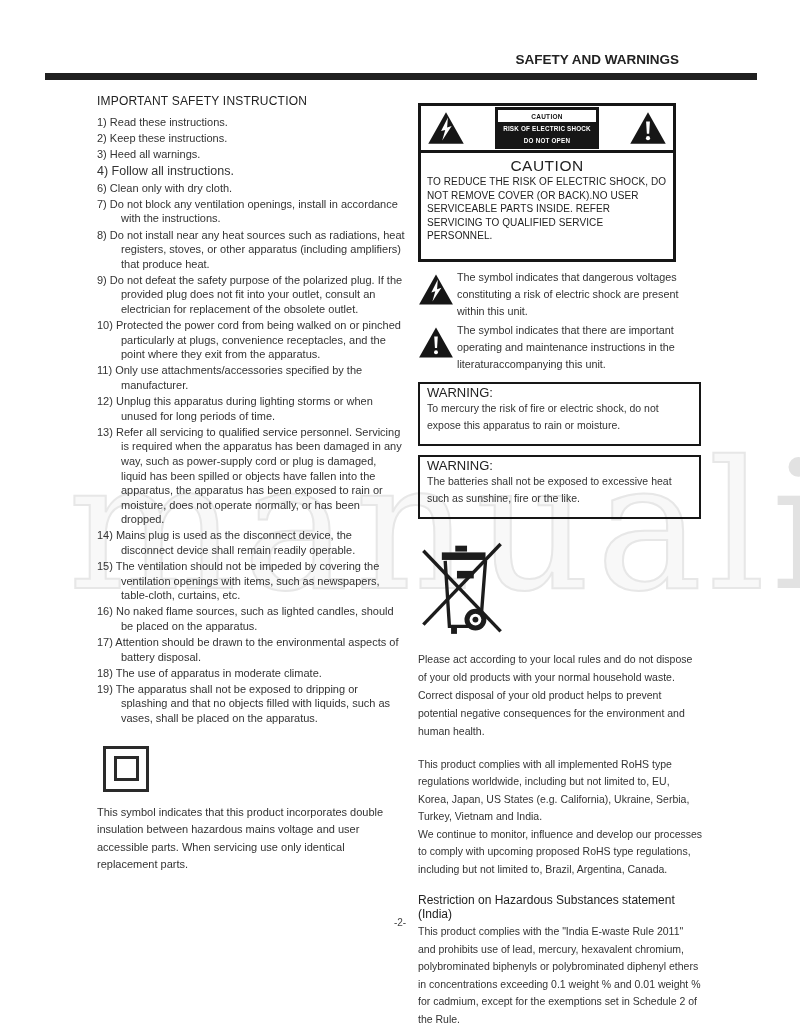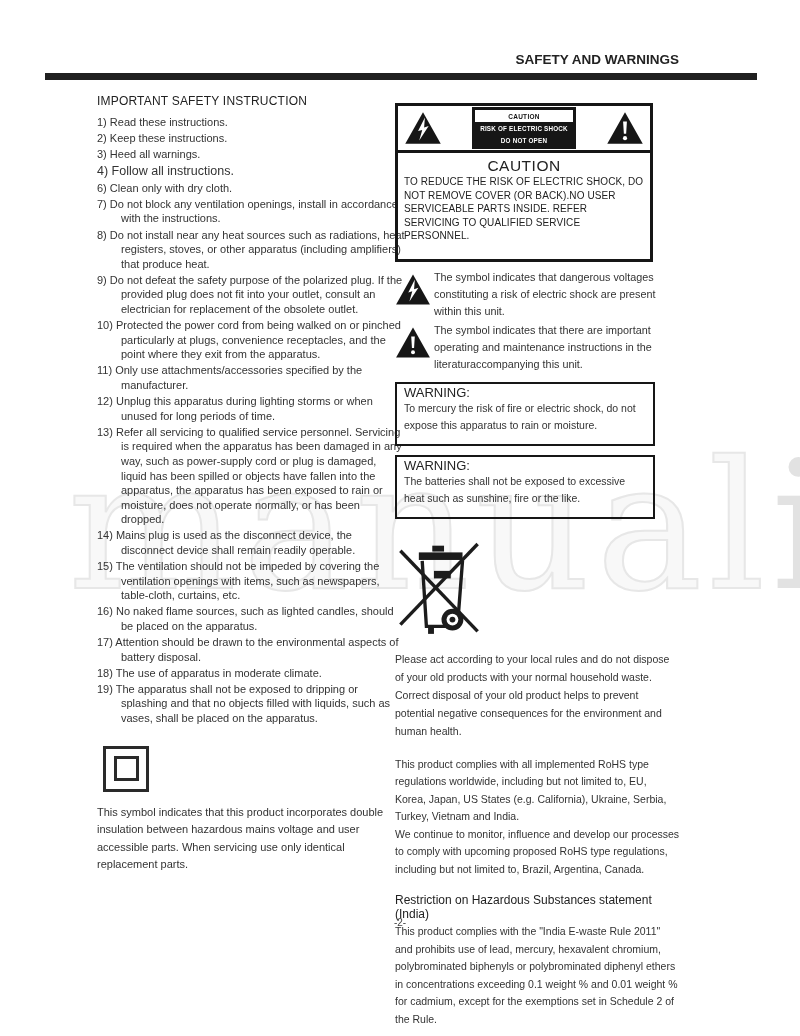--- a/index.html
+++ b/index.html
@@ -34,21 +34,21 @@
     padding-left:24px; text-indent:-24px; margin-bottom:1.5px;
   }
   .instructions li.em { font-size:12.5px; line-height:16px; }
   .di-symbol {
     margin:20px 0 12px 6px; width:46px; height:46px; border:3px solid #2a2a2a;
     display:flex; align-items:center; justify-content:center; background:#fff;
   }
   .di-inner { width:25px; height:25px; border:3px solid #2a2a2a; }
   .di-text { font-size:11px; line-height:17.5px; color:#333; width:300px; }
   
-  .right-col { position:absolute; left:395px; top:103px; width:285px; z-index:1; }
+  .right-col { position:absolute; left:418px; top:103px; width:285px; z-index:1; }
   .caution-box { width:258px; border:3px solid #161616; background:transparent; }
   .caution-band {
     display:flex; align-items:center; justify-content:space-between;
     padding:4px 6px; border-bottom:3px solid #161616; background:#fff; height:47px;
   }
   .tri-svg { width:38px; height:34px; display:block; }
   .tri-svg.small { width:36px; height:33px; }
   .caution-label { border:1.5px solid #161616; background:#161616; padding:2px; width:104px; }
   .cl-top {
     background:#fff; color:#111; font-size:6.5px; text-align:center;
@@ -59,21 +59,21 @@
     padding:2px 0 1px; font-weight:bold; letter-spacing:.2px;
   }
   .caution-body { padding:4px 6px 16px; }
   .caution-heading { text-align:center; font-size:15.5px; color:#222; letter-spacing:.5px; }
   .caution-text { font-size:10px; line-height:13.5px; color:#222; margin-top:0; letter-spacing:.1px; }
   .symbols { margin-top:7px; }
   .symbol-row { display:flex; gap:1px; align-items:flex-start; margin-bottom:2px; }
   .symbol-row .tri-wrap { flex:0 0 38px; padding-top:4px; }
   .symbol-text { font-size:10.8px; line-height:17px; color:#333; }
   .warning-box {
-    border:2px solid #161616; width:260px; margin-top:9px;
+    border:2px solid #161616; width:283px; margin-top:9px;
     padding:1px 7px 9px; background:transparent;
   }
   .warning-title { font-size:13px; color:#222; }
   .warning-text { font-size:10.5px; line-height:17.5px; color:#333; }
   .weee-icon { margin:13px 0 6px 2px; width:84px; height:108px; }
   .weee-text p { font-size:10.5px; line-height:18px; color:#333; }
   .rohs { margin-top:16px; }
   .rohs p { font-size:10.5px; line-height:17.5px; color:#333; }
   .india { margin-top:15px; }
   .india-heading { font-size:12px; color:#222; margin-bottom:2px; font-weight:normal; }

